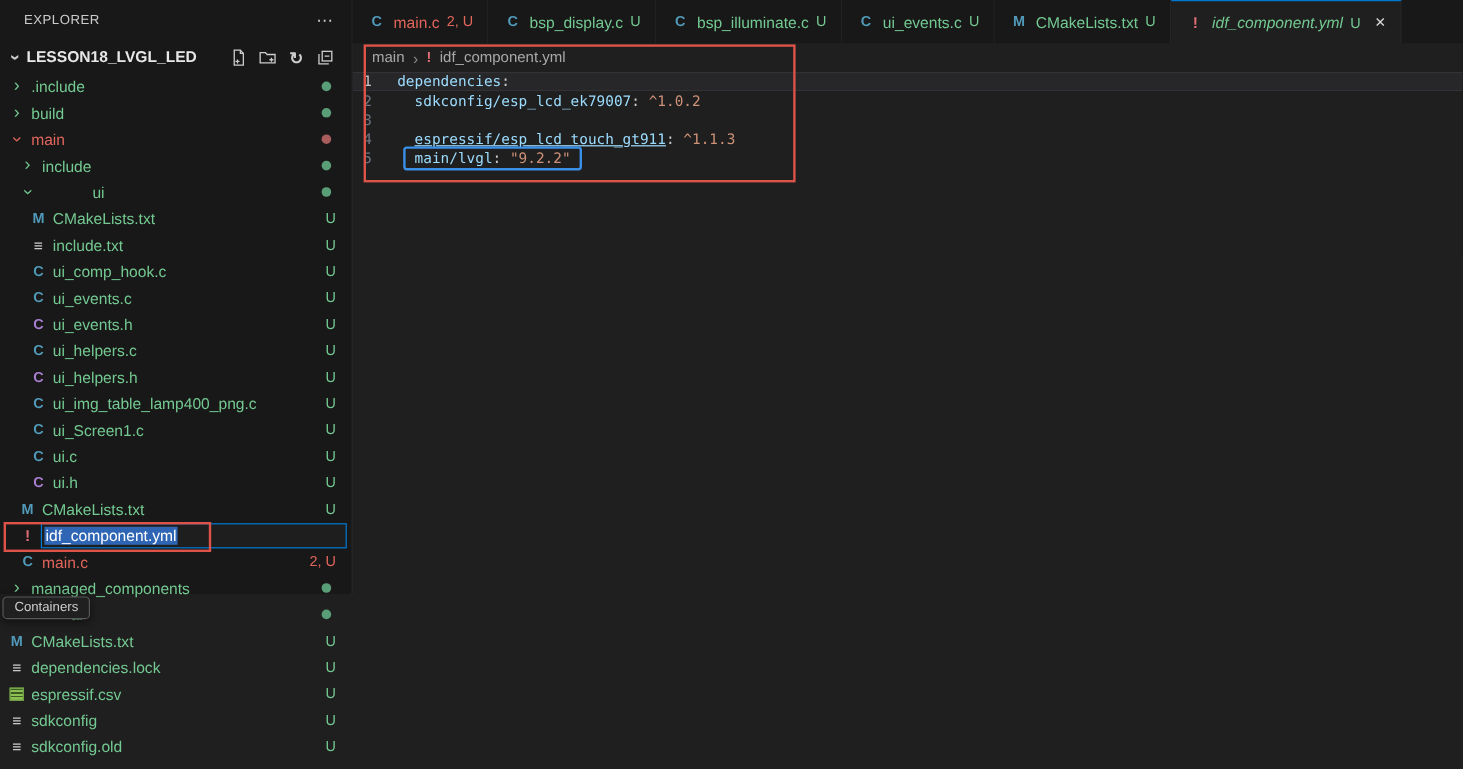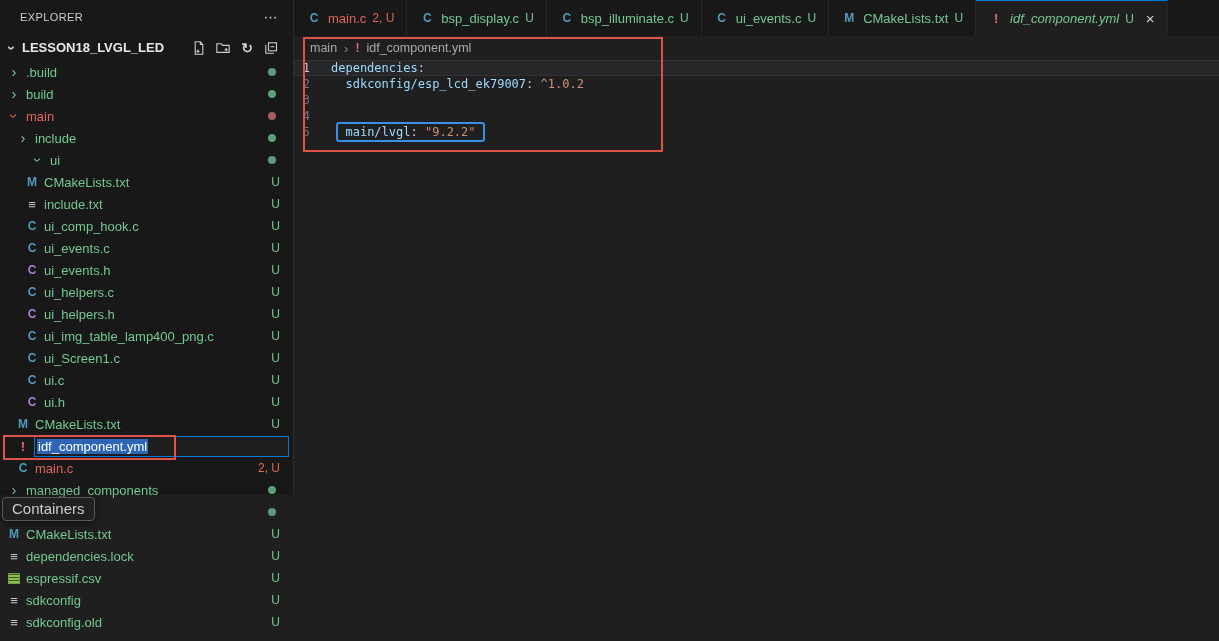--- a/index.html
+++ b/index.html
@@ -54,21 +54,21 @@
   .dot.green { background:var(--dot-green); }
   .dot.red { background:var(--dot-red); }
 
   .rename-box { flex:1; height:21px; margin:0 3px 0 3px;
     border:1px solid var(--focus-blue); background:#1e1e1e;
     display:flex; align-items:center; padding:0 2px; }
   .seltext { background:var(--selection-blue); color:#ffffff; padding:0 1px; font-size:13px; }
 
   .tooltip { position:absolute; left:2px; top:497px; z-index:9;
     background:#202020; border:1px solid #585858; border-radius:4px;
-    padding:2px 9px 3px; font-size:15px; color:#cccccc;
+    padding:2px 9px 3px; font-size:11px; color:#cccccc;
     box-shadow:0 2px 8px rgba(0,0,0,.55); }
 
   
   .editor-area { position:absolute; left:294px; top:0; right:0; bottom:0; background:#1f1f1f; }
   .tabbar { position:absolute; left:0; top:0; right:0; height:36px;
     display:flex; align-items:stretch; background:#181818; }
   .tab { display:flex; align-items:center; gap:6px; padding:0 12px;
     background:#181818; border-right:1px solid #252526; font-size:13px; position:relative; }
   .tab.active { background:#1f1f1f; border-top:1.5px solid var(--focus-blue); }
   .tab.italic .tlbl { font-style:italic; }
@@ -142,21 +142,21 @@
             <svg width="16" height="16" viewBox="0 0 16 16">
               <rect fill="none" stroke="#cccccc" stroke-width="1.1" x="5.5" y="2.8" width="8" height="8"></rect>
               <path fill="none" stroke="#cccccc" stroke-width="1.1" d="M7.5 6.8h4M2.8 5v8.2h8.2"></path>
             </svg>
           </span>
         </span>
     </div>
     <div class="tree" id="tree">
         <div class="trow row-green" style="padding-left: 6px;">
           <span class="chev">›</span>
-          <span class="tlabel lbl-green">.build</span>
+          <span class="tlabel lbl-green">.include</span>
           <span class="spacer"></span>
           <span class="dot green"></span>
         </div>
         <div class="trow row-green" style="padding-left: 6px;">
           <span class="chev">›</span>
           <span class="tlabel lbl-green">build</span>
           <span class="spacer"></span>
           <span class="dot green"></span>
         </div>
         <div class="trow row-red" style="padding-left: 6px;">
@@ -164,21 +164,21 @@
           <span class="tlabel lbl-red">main</span>
           <span class="spacer"></span>
           <span class="dot red"></span>
         </div>
         <div class="trow row-green" style="padding-left: 15px;">
           <span class="chev">›</span>
           <span class="tlabel lbl-green">include</span>
           <span class="spacer"></span>
           <span class="dot green"></span>
         </div>
-        <div class="trow row-green" style="padding-left: 30px;">
+        <div class="trow row-green" style="padding-left: 15px; gap: 42px;">
           <span class="chev expanded">›</span>
           <span class="tlabel lbl-green">ui</span>
           <span class="spacer"></span>
           <span class="dot green"></span>
         </div>
         <div class="trow row-green" style="padding-left: 24px;">
           <span class="ficon makefile">M</span>
           <span class="tlabel lbl-green">CMakeLists.txt</span>
           <span class="spacer"></span>
           <span class="badge">U</span>
@@ -355,20 +355,21 @@
         </div>
         <div class="cline">
           <span class="gut">2</span>
           <span class="ccontent"><span class="c-plain">  </span><span class="c-key">sdkconfig/esp_lcd_ek79007</span><span class="c-punct">:</span><span class="c-plain"> </span><span class="c-val">^1.0.2</span></span>
         </div>
         <div class="cline">
           <span class="gut">3</span>
         </div>
         <div class="cline">
           <span class="gut">4</span>
+          <span class="ccontent"><span class="c-plain">  </span><span class="c-key c-u">espressif/esp_lcd_touch_gt911</span><span class="c-punct">:</span><span class="c-plain"> </span><span class="c-val">^1.1.3</span></span>
         </div>
         <div class="cline">
           <span class="gut">5</span>
           <span class="ccontent"><span class="c-plain">  </span><span class="bluebox"><span class="c-key">main/lvgl</span><span class="c-punct">:</span><span class="c-plain"> </span><span class="c-val">"9.2.2"</span></span></span>
         </div>
       </div>
     <div class="ann ann-red-editor"></div>
   </main>
 
 </div>

